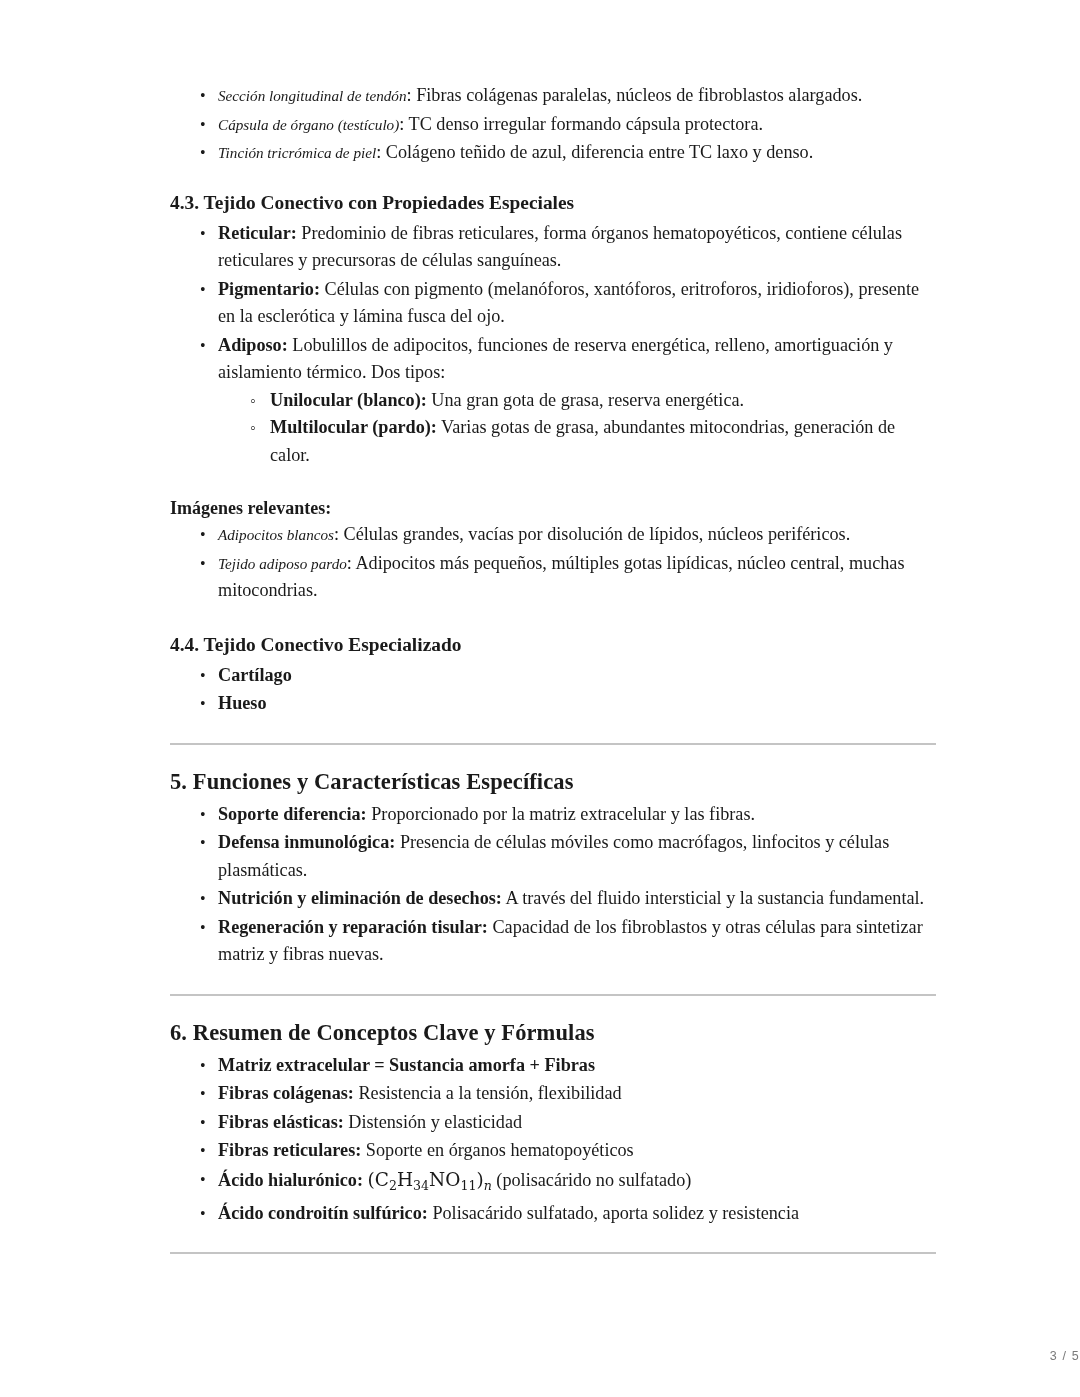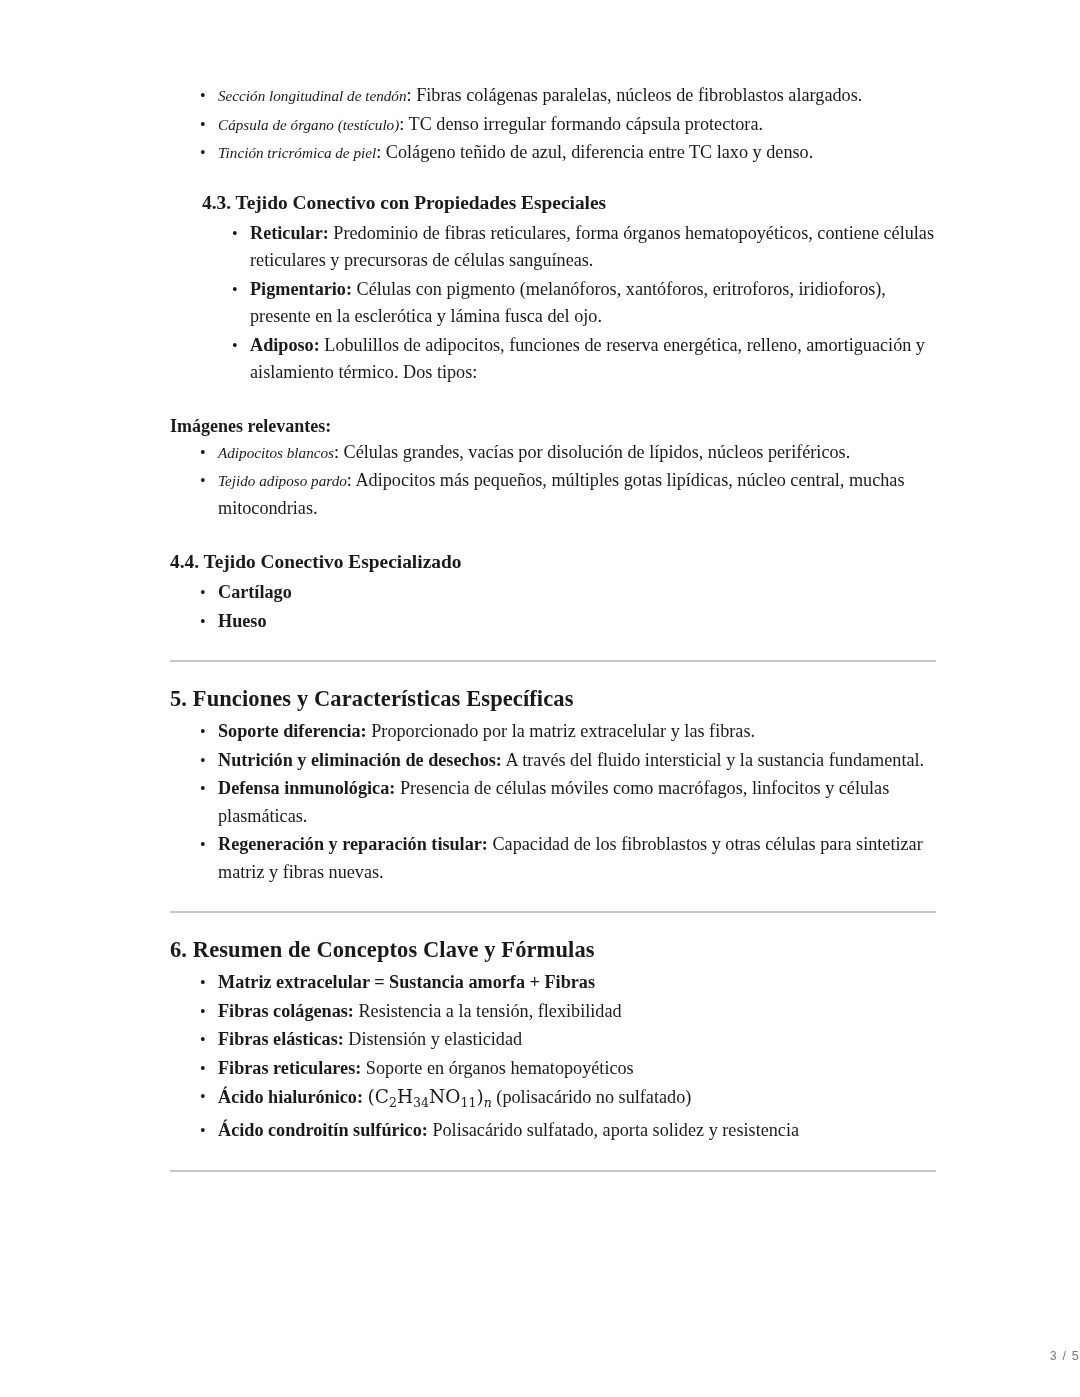--- a/index.html
+++ b/index.html
@@ -96,21 +96,21 @@
     line-height: 28px;
   }
   p.boldpara {
     font-size: 18px;
     font-weight: bold;
     margin: 0;
     line-height: 26px;
   }
 
   
-  .sp-top-4-3  { margin-top: 22px; margin-left: 32px; }
+  .sp-top-4-3  { margin-top: 22px; }
   .sp-img-head { margin-top: 26px; }
   .sp-img-list { margin-top: 18px; }
   .sp-4-4      { margin-top: 26px; }
 
   hr.rule {
     border: none;
     border-top: 2px solid #c4c4c4;
     margin: 25px 0 0 0;
     width: 100%;
     height: 0;
@@ -168,20 +168,28 @@
       <h3 class="subsection">4.3. Tejido Conectivo con Propiedades Especiales</h3>
       <ul class="bullets">
         <li>
           <span class="lead-bold">Reticular:</span><span> Predominio de fibras reticulares, forma órganos hematopoyéticos, contiene células reticulares y precursoras de células sanguíneas.</span>
         </li>
         <li>
           <span class="lead-bold">Pigmentario:</span><span> Células con pigmento (melanóforos, xantóforos, eritroforos, iridioforos), presente en la esclerótica y lámina fusca del ojo.</span>
         </li>
         <li>
           <span class="lead-bold">Adiposo:</span><span> Lobulillos de adipocitos, funciones de reserva energética, relleno, amortiguación y aislamiento térmico. Dos tipos:</span>
+          <ul class="sub">
+            <li>
+              <span class="lead-bold">Unilocular (blanco):</span><span> Una gran gota de grasa, reserva energética.</span>
+            </li>
+            <li>
+              <span class="lead-bold">Multilocular (pardo):</span><span> Varias gotas de grasa, abundantes mitocondrias, generación de calor.</span>
+            </li>
+          </ul>
         </li>
       </ul>
     </div>
 
     <div class="sp-img-head">
       <p class="boldpara">Imágenes relevantes:</p>
       <ul class="bullets sp-img-list">
         <li>
           <span class="lead-ital">Adipocitos blancos</span><span>: Células grandes, vacías por disolución de lípidos, núcleos periféricos.</span>
         </li>
@@ -205,24 +213,24 @@
 
     <hr class="rule">
 
     <div class="after-rule">
       <h2 class="section">5. Funciones y Características Específicas</h2>
       <ul class="bullets">
         <li>
           <span class="lead-bold">Soporte diferencia:</span><span> Proporcionado por la matriz extracelular y las fibras.</span>
         </li>
         <li>
+          <span class="lead-bold">Defensa inmunológica:</span><span> Presencia de células móviles como macrófagos, linfocitos y células plasmáticas.</span>
+        </li>
+        <li>
           <span class="lead-bold">Nutrición y eliminación de desechos:</span><span> A través del fluido intersticial y la sustancia fundamental.</span>
-        </li>
-        <li>
-          <span class="lead-bold">Defensa inmunológica:</span><span> Presencia de células móviles como macrófagos, linfocitos y células plasmáticas.</span>
         </li>
         <li>
           <span class="lead-bold">Regeneración y reparación tisular:</span><span> Capacidad de los fibroblastos y otras células para sintetizar matriz y fibras nuevas.</span>
         </li>
       </ul>
     </div>
 
     <hr class="rule">
 
     <div class="after-rule">

